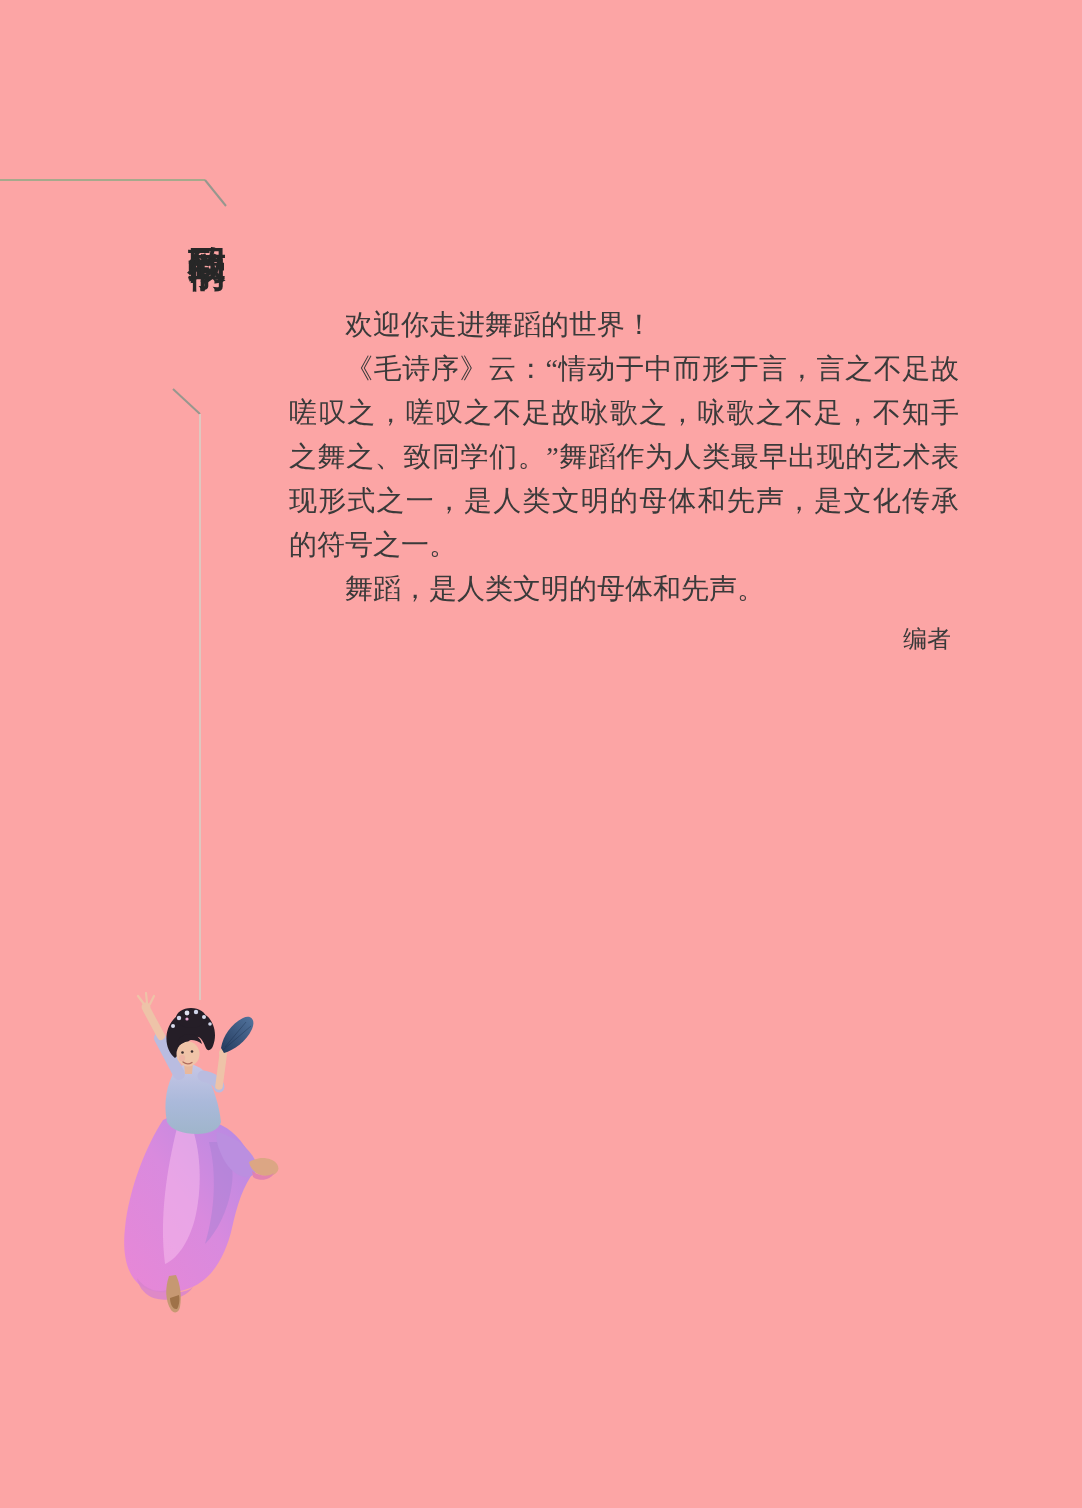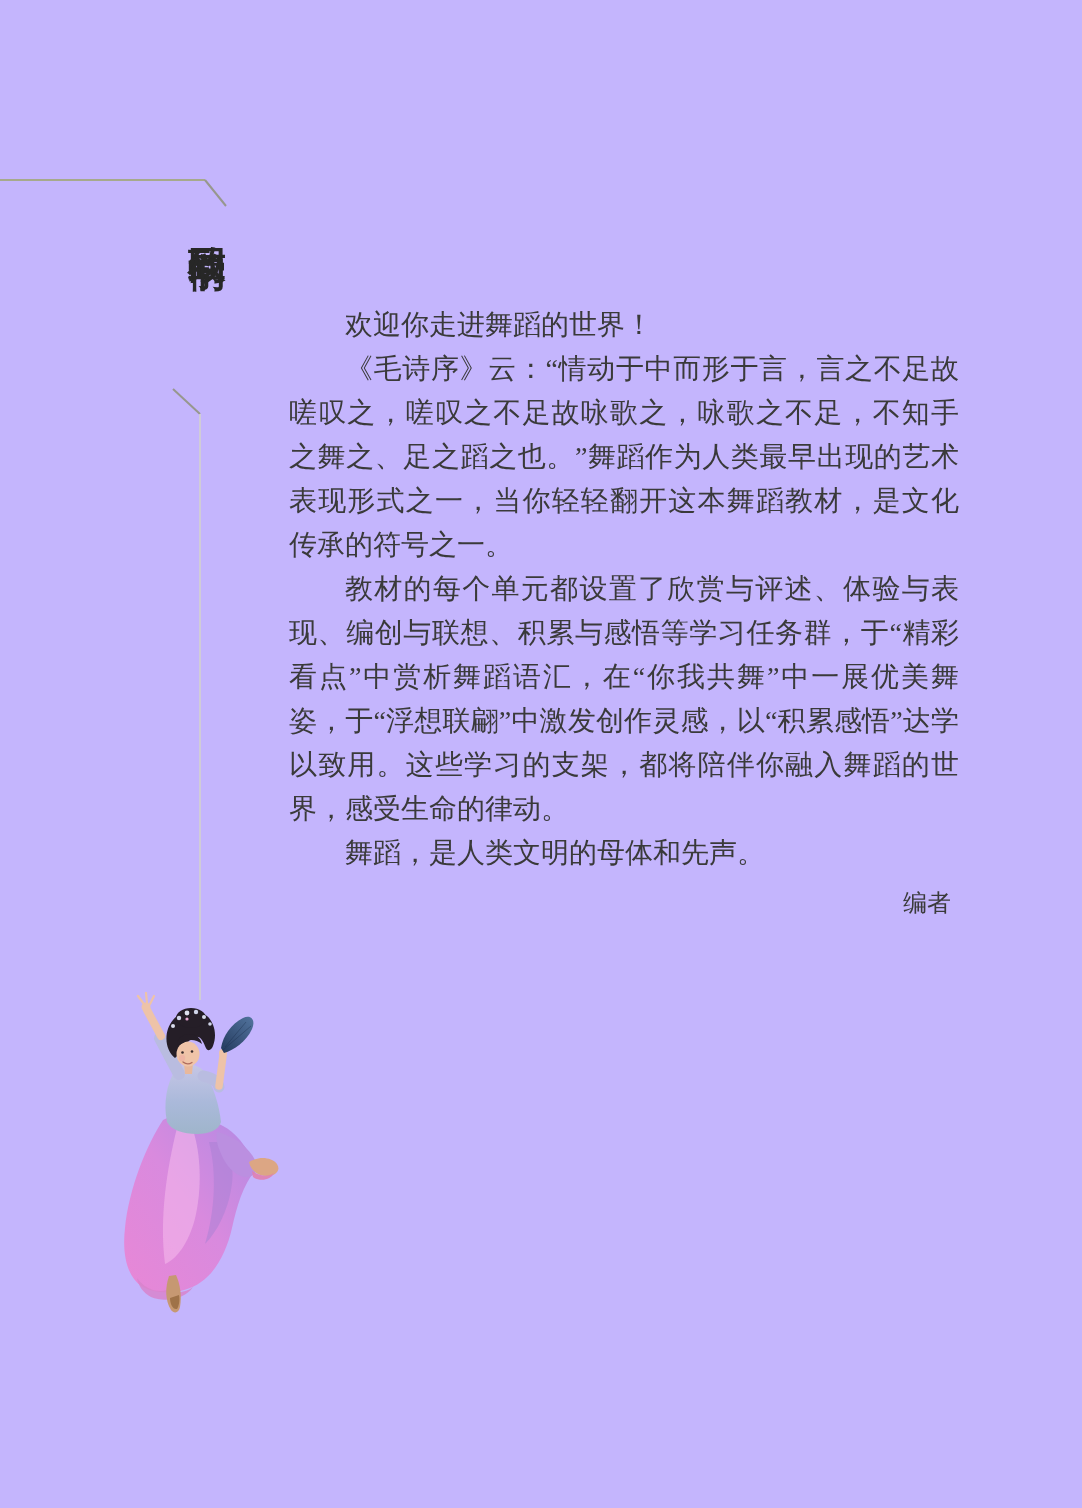--- a/index.html
+++ b/index.html
@@ -4,21 +4,21 @@
 <style>
   html, body {
     margin: 0;
     padding: 0;
     background: #ffffff;
   }
   .page {
     position: relative;
     width: 1082px;
     height: 1508px;
-    background: #c4b5fd;
+    background: #fca5a5;
     overflow: hidden;
     font-family: "Liberation Serif", "DejaVu Serif", serif;
   }
   
   .decor-top {
     position: absolute;
     left: 0;
     top: 168px;
     width: 250px;
     height: 50px;
@@ -89,22 +89,21 @@
 
   <div class="vtitle">致同学们</div>
 
   <svg class="decor-hang" viewBox="0 0 60 625">
     <line x1="15" y1="9" x2="42" y2="34" stroke="#97978e" stroke-width="2"></line>
     <line x1="42" y1="34" x2="42" y2="620" stroke="#d4d4ca" stroke-width="1.5"></line>
   </svg>
 
   <div class="bodytext">
     <p class="para">欢迎你走进舞蹈的世界！</p>
-    <p class="para">《毛诗序》云：“情动于中而形于言，言之不足故嗟叹之，嗟叹之不足故咏歌之，咏歌之不足，不知手之舞之、足之蹈之也。”舞蹈作为人类最早出现的艺术表现形式之一，当你轻轻翻开这本舞蹈教材，是文化传承的符号之一。</p>
-    <p class="para">教材的每个单元都设置了欣赏与评述、体验与表现、编创与联想、积累与感悟等学习任务群，于“精彩看点”中赏析舞蹈语汇，在“你我共舞”中一展优美舞姿，于“浮想联翩”中激发创作灵感，以“积累感悟”达学以致用。这些学习的支架，都将陪伴你融入舞蹈的世界，感受生命的律动。</p>
+    <p class="para">《毛诗序》云：“情动于中而形于言，言之不足故嗟叹之，嗟叹之不足故咏歌之，咏歌之不足，不知手之舞之、致同学们。”舞蹈作为人类最早出现的艺术表现形式之一，是人类文明的母体和先声，是文化传承的符号之一。</p>
     <p class="para">舞蹈，是人类文明的母体和先声。</p>
     <div class="signature">编者</div>
   </div>
 
   <svg class="dancer" viewBox="0 0 178 325">
     <defs>
       <linearGradient id="gSkirt" x1="0" y1="1" x2="1" y2="0">
         <stop offset="0" stop-color="#e887d6"></stop>
         <stop offset="0.5" stop-color="#d98ade"></stop>
         <stop offset="1" stop-color="#b08ae4"></stop>

